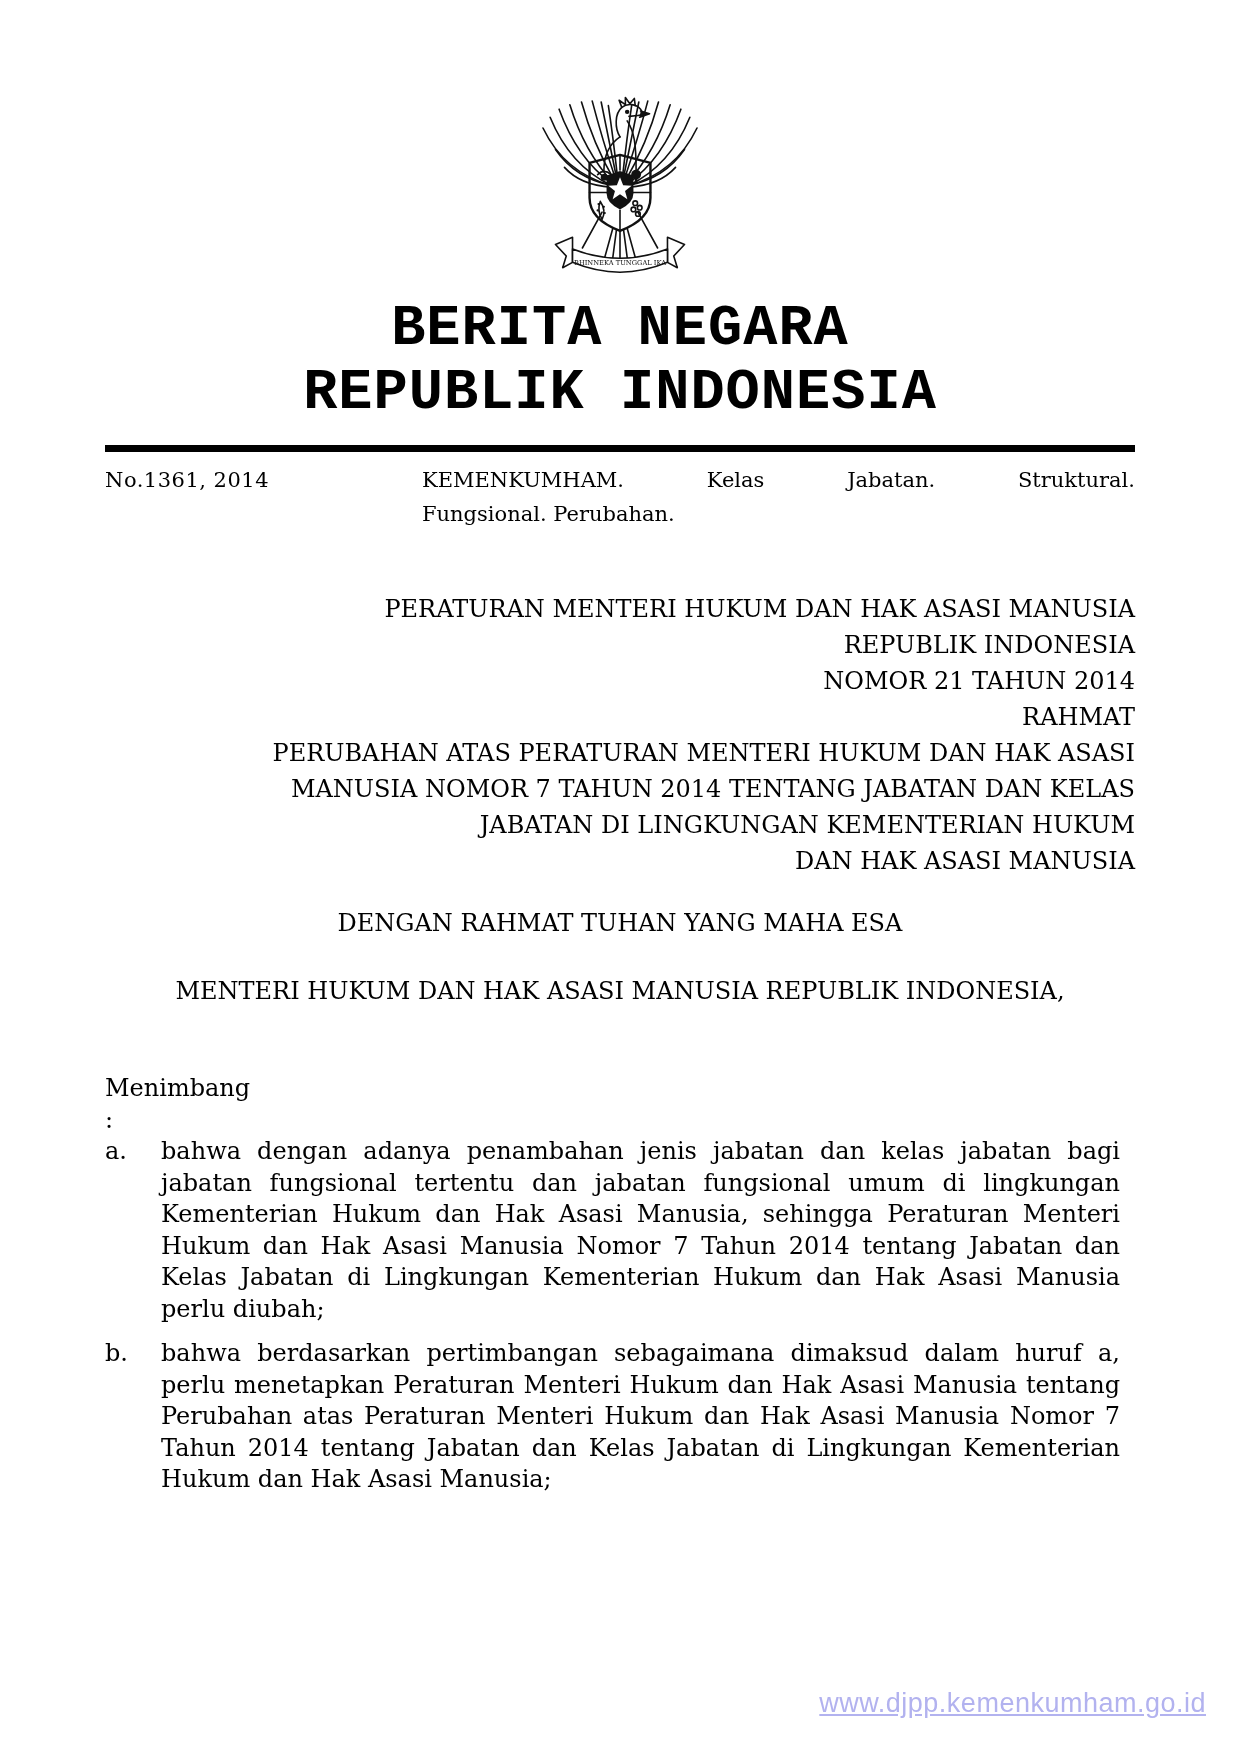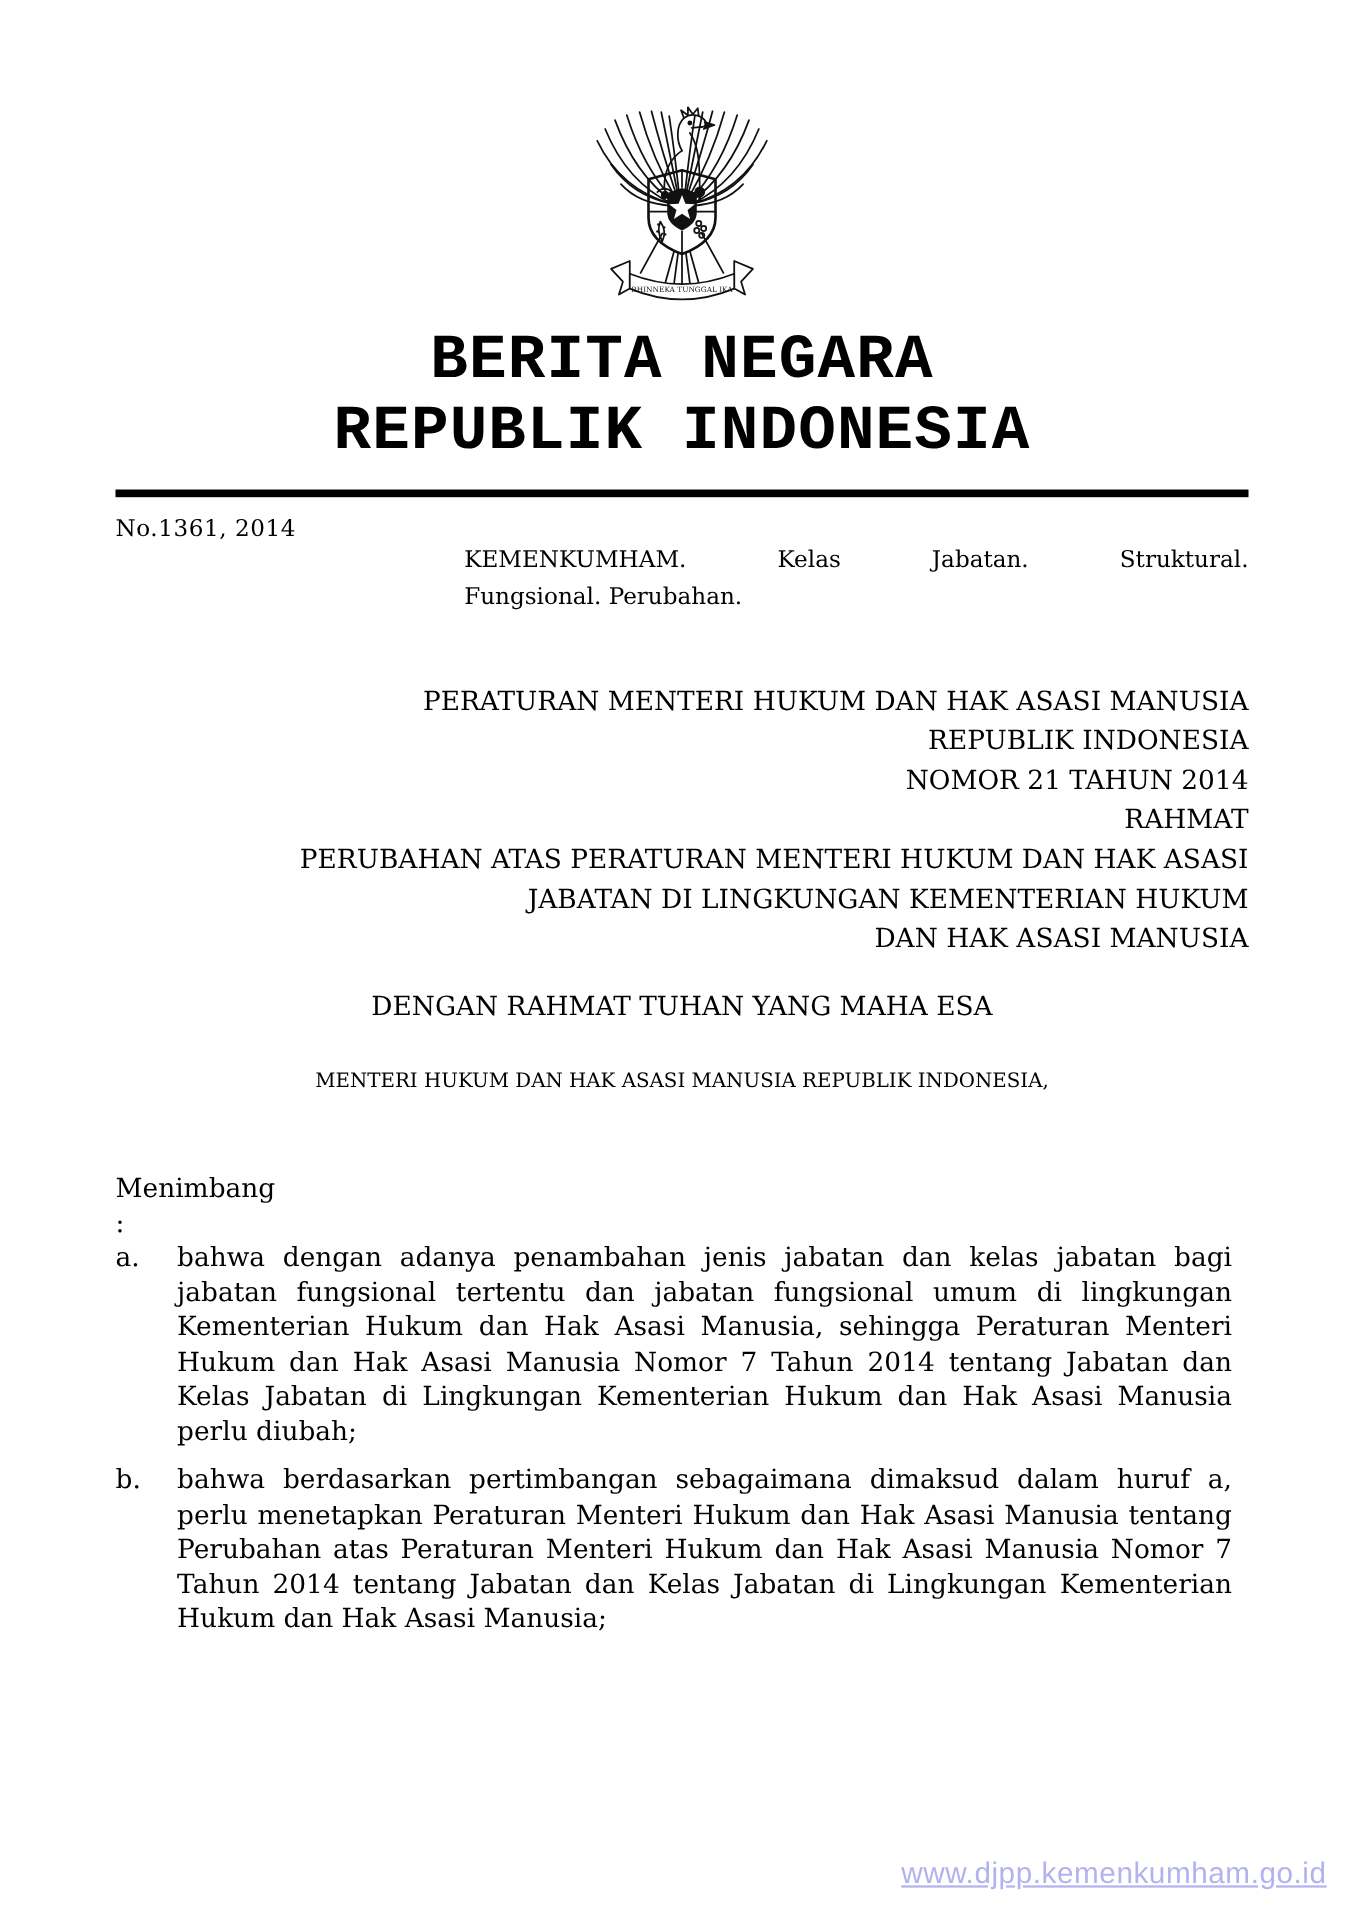--- a/index.html
+++ b/index.html
@@ -21,26 +21,26 @@
     margin-top:6px; text-align:center;
     font-family:Liberation Mono, monospace;
     font-weight:bold; font-size:57px; line-height:64px;
     letter-spacing:1px; white-space:nowrap;
   }
   .rule { margin-top:20px; height:7px; background:#000; }
 
   .header-row { display:flex; margin-top:11px; font-size:21px; line-height:34px; }
   .issue-no { width:317px; flex:none; letter-spacing:0.5px; }
   .subject { flex:1; }
-  .subject .l1 { text-align:justify; text-align-last:justify;margin-top:28px; }
+  .subject .l1 { text-align:justify; text-align-last:justify; }
   .subject .l2 { text-align:left; }
 
   .heading-block { margin-top:60px; text-align:right; font-size:24px; line-height:36px; }
   .invocation { margin-top:26px; text-align:center; font-size:24px; line-height:36px; }
-  .authority  { margin-top:32px; text-align:center; font-size:18px; line-height:36px; }
+  .authority  { margin-top:32px; text-align:center; font-size:24px; line-height:36px; }
 
   .consider { margin-top:64px; display:flex; font-size:24px; line-height:31.5px;flex-direction:column; }
   .c-label { width:160px; flex:none; }
   .c-colon { width:33px; flex:none; }
   .c-items { flex:1; display:flex; flex-direction:column; }
   .c-item { display:flex; }
   .c-item + .c-item { margin-top:13px; }
   .i-letter { width:56px; flex:none; }
   .i-text { flex:1; text-align:justify; padding-right:15px; }
 
@@ -141,20 +141,21 @@
       <div class="l2">Fungsional. Perubahan.</div>
     </div>
   </div>
 
   <div class="heading-block">
     <div>PERATURAN MENTERI HUKUM DAN HAK ASASI MANUSIA</div>
     <div>REPUBLIK INDONESIA</div>
     <div>NOMOR 21 TAHUN 2014</div>
     <div>RAHMAT</div>
     <div>PERUBAHAN ATAS PERATURAN MENTERI HUKUM DAN HAK ASASI</div>
+    <div>MANUSIA NOMOR 7 TAHUN 2014 TENTANG JABATAN DAN KELAS</div>
     <div>JABATAN DI LINGKUNGAN KEMENTERIAN HUKUM</div>
     <div>DAN HAK ASASI MANUSIA</div>
   </div>
 
   <div class="invocation">DENGAN RAHMAT TUHAN YANG MAHA ESA</div>
   <div class="authority">MENTERI HUKUM DAN HAK ASASI MANUSIA REPUBLIK INDONESIA,</div>
 
   <div class="consider">
     <div class="c-label">Menimbang</div>
     <div class="c-colon">:</div>

